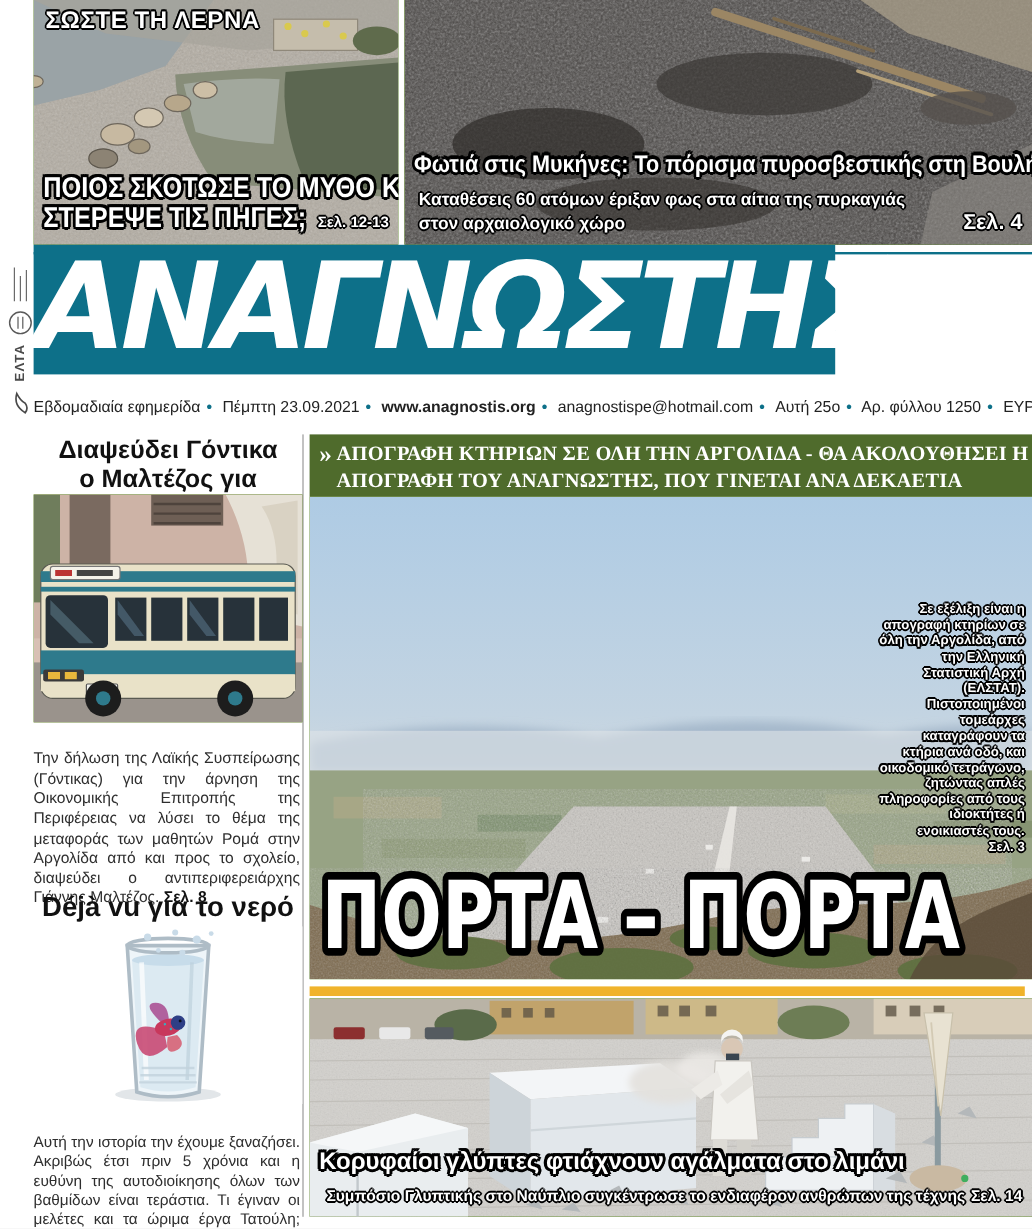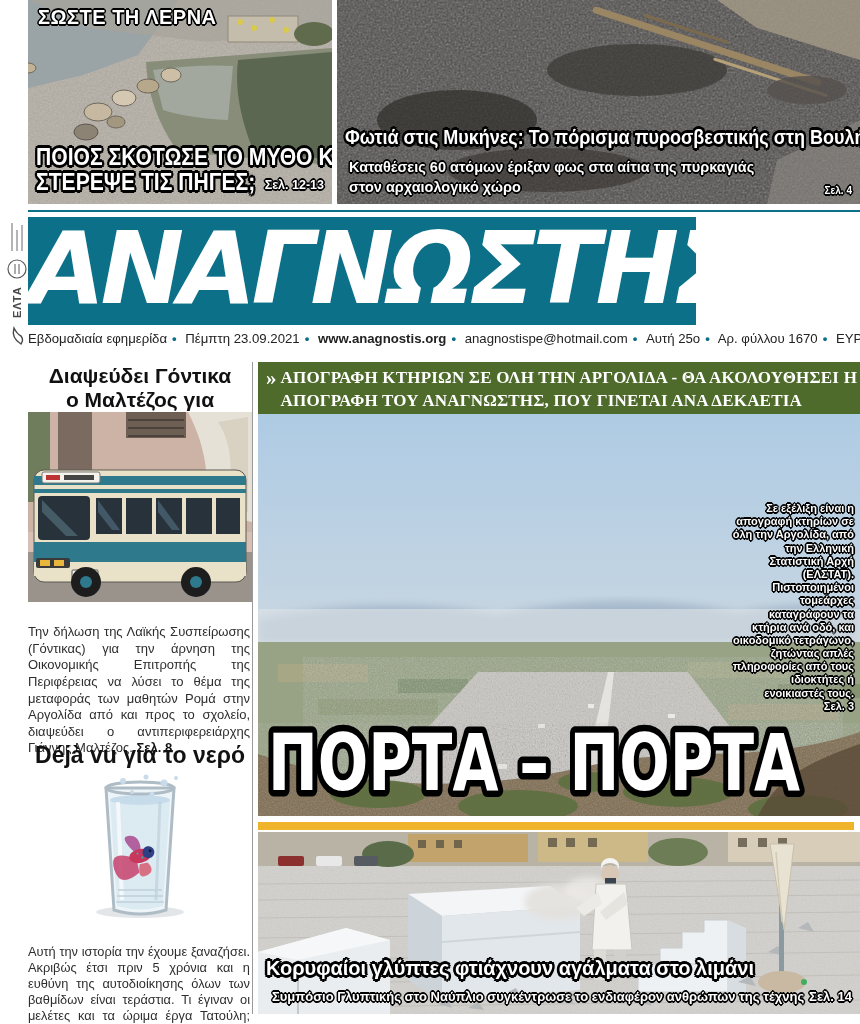--- a/index.html
+++ b/index.html
@@ -105,25 +105,25 @@
       <ellipse cx="210" cy="170" rx="100" ry="22" fill="#34302d" opacity="0.6"></ellipse>
       <g transform="rotate(18 330 40)">
         <rect x="250" y="30" width="240" height="7" rx="3" fill="#9b8664"></rect>
         <rect x="300" y="22" width="90" height="3" rx="1.5" fill="#7c6a4e"></rect>
         <rect x="380" y="42" width="120" height="3" rx="1.5" fill="#b5a078"></rect>
       </g>
       <ellipse cx="470" cy="90" rx="40" ry="14" fill="#55504c" opacity="0.8"></ellipse>
     </svg>
     <div class="abs outl-md nowrap" style="left:8px;top:126px;font-size:20px;transform:scaleX(.9);transform-origin:left;">Φωτιά στις Μυκήνες: Το πόρισμα πυροσβεστικής στη Βουλή</div>
     <div class="abs outl" style="left:12px;top:158px;width:440px;font-size:14.5px;line-height:1.35;">Καταθέσεις 60 ατόμων έριξαν φως στα αίτια της πυρκαγιάς στον αρχαιολογικό χώρο</div>
-    <div class="abs outl" style="right:8px;bottom:8px;font-size:10px;margin-left:37px;">Σελ. 4</div>
+    <div class="abs outl" style="right:8px;bottom:8px;font-size:18px;margin-left:37px;">Σελ. 4</div>
   </div>
 
   <div class="abs teal" style="left:28px;top:210px;width:832px;height:2px;"></div>
-  <div class="abs teal" style="left:28px;top:217px;width:668px;height:108px;">
+  <div class="abs teal" style="left:28px;top:204px;width:668px;height:108px;">
     <div class="masthead-title" style="padding-right:26px;">ΑΝΑΓΝΩΣΤΗΣ</div>
   </div>
   <div class="region">ΠΕΛΟΠΟΝΝΗΣΟΥ</div>
 
   <div class="elta">
     <svg width="22" height="16" viewBox="0 0 22 16">
       <path d="M2,12 Q8,2 18,5 Q12,8 10,12 Q6,15 2,12 Z" fill="none" stroke="#4a4a4a" stroke-width="1.4"></path>
     </svg>
     <span class="lbl">ΕΛΤΑ</span>
     <svg width="22" height="22" viewBox="0 0 22 22">
@@ -137,21 +137,21 @@
       <line x1="1" y1="13" x2="27" y2="13" stroke="#6a6a6a" stroke-width="1"></line>
     </svg>
   </div>
 
   <div class="infobar">
     <span>Εβδομαδιαία εφημερίδα</span><span class="sep">•</span>
     <span>Πέμπτη 23.09.2021</span><span class="sep">•</span>
     <span class="strong">www.anagnostis.org</span><span class="sep">•</span>
     <span>anagnostispe@hotmail.com</span><span class="sep">•</span>
     <span>Αυτή 25ο</span><span class="sep">•</span>
-    <span>Αρ. φύλλου 1670</span><span class="sep">•</span>
+    <span>Αρ. φύλλου 1250</span><span class="sep">•</span>
     <span>ΕΥΡΩ 2,00</span>
   </div>
 
   <div class="col-divider"></div>
 
   <div class="abs" style="left:28px;top:364px;width:224px;text-align:center;font-weight:bold;font-size:21px;line-height:1.12;color:#111;">
     <div style="width:196px;margin:0 auto;">Διαψεύδει Γόντικα ο Μαλτέζος για Ρομά</div>
   </div>
 
   <div class="photo" style="left:28px;top:412px;width:224px;height:190px;">

